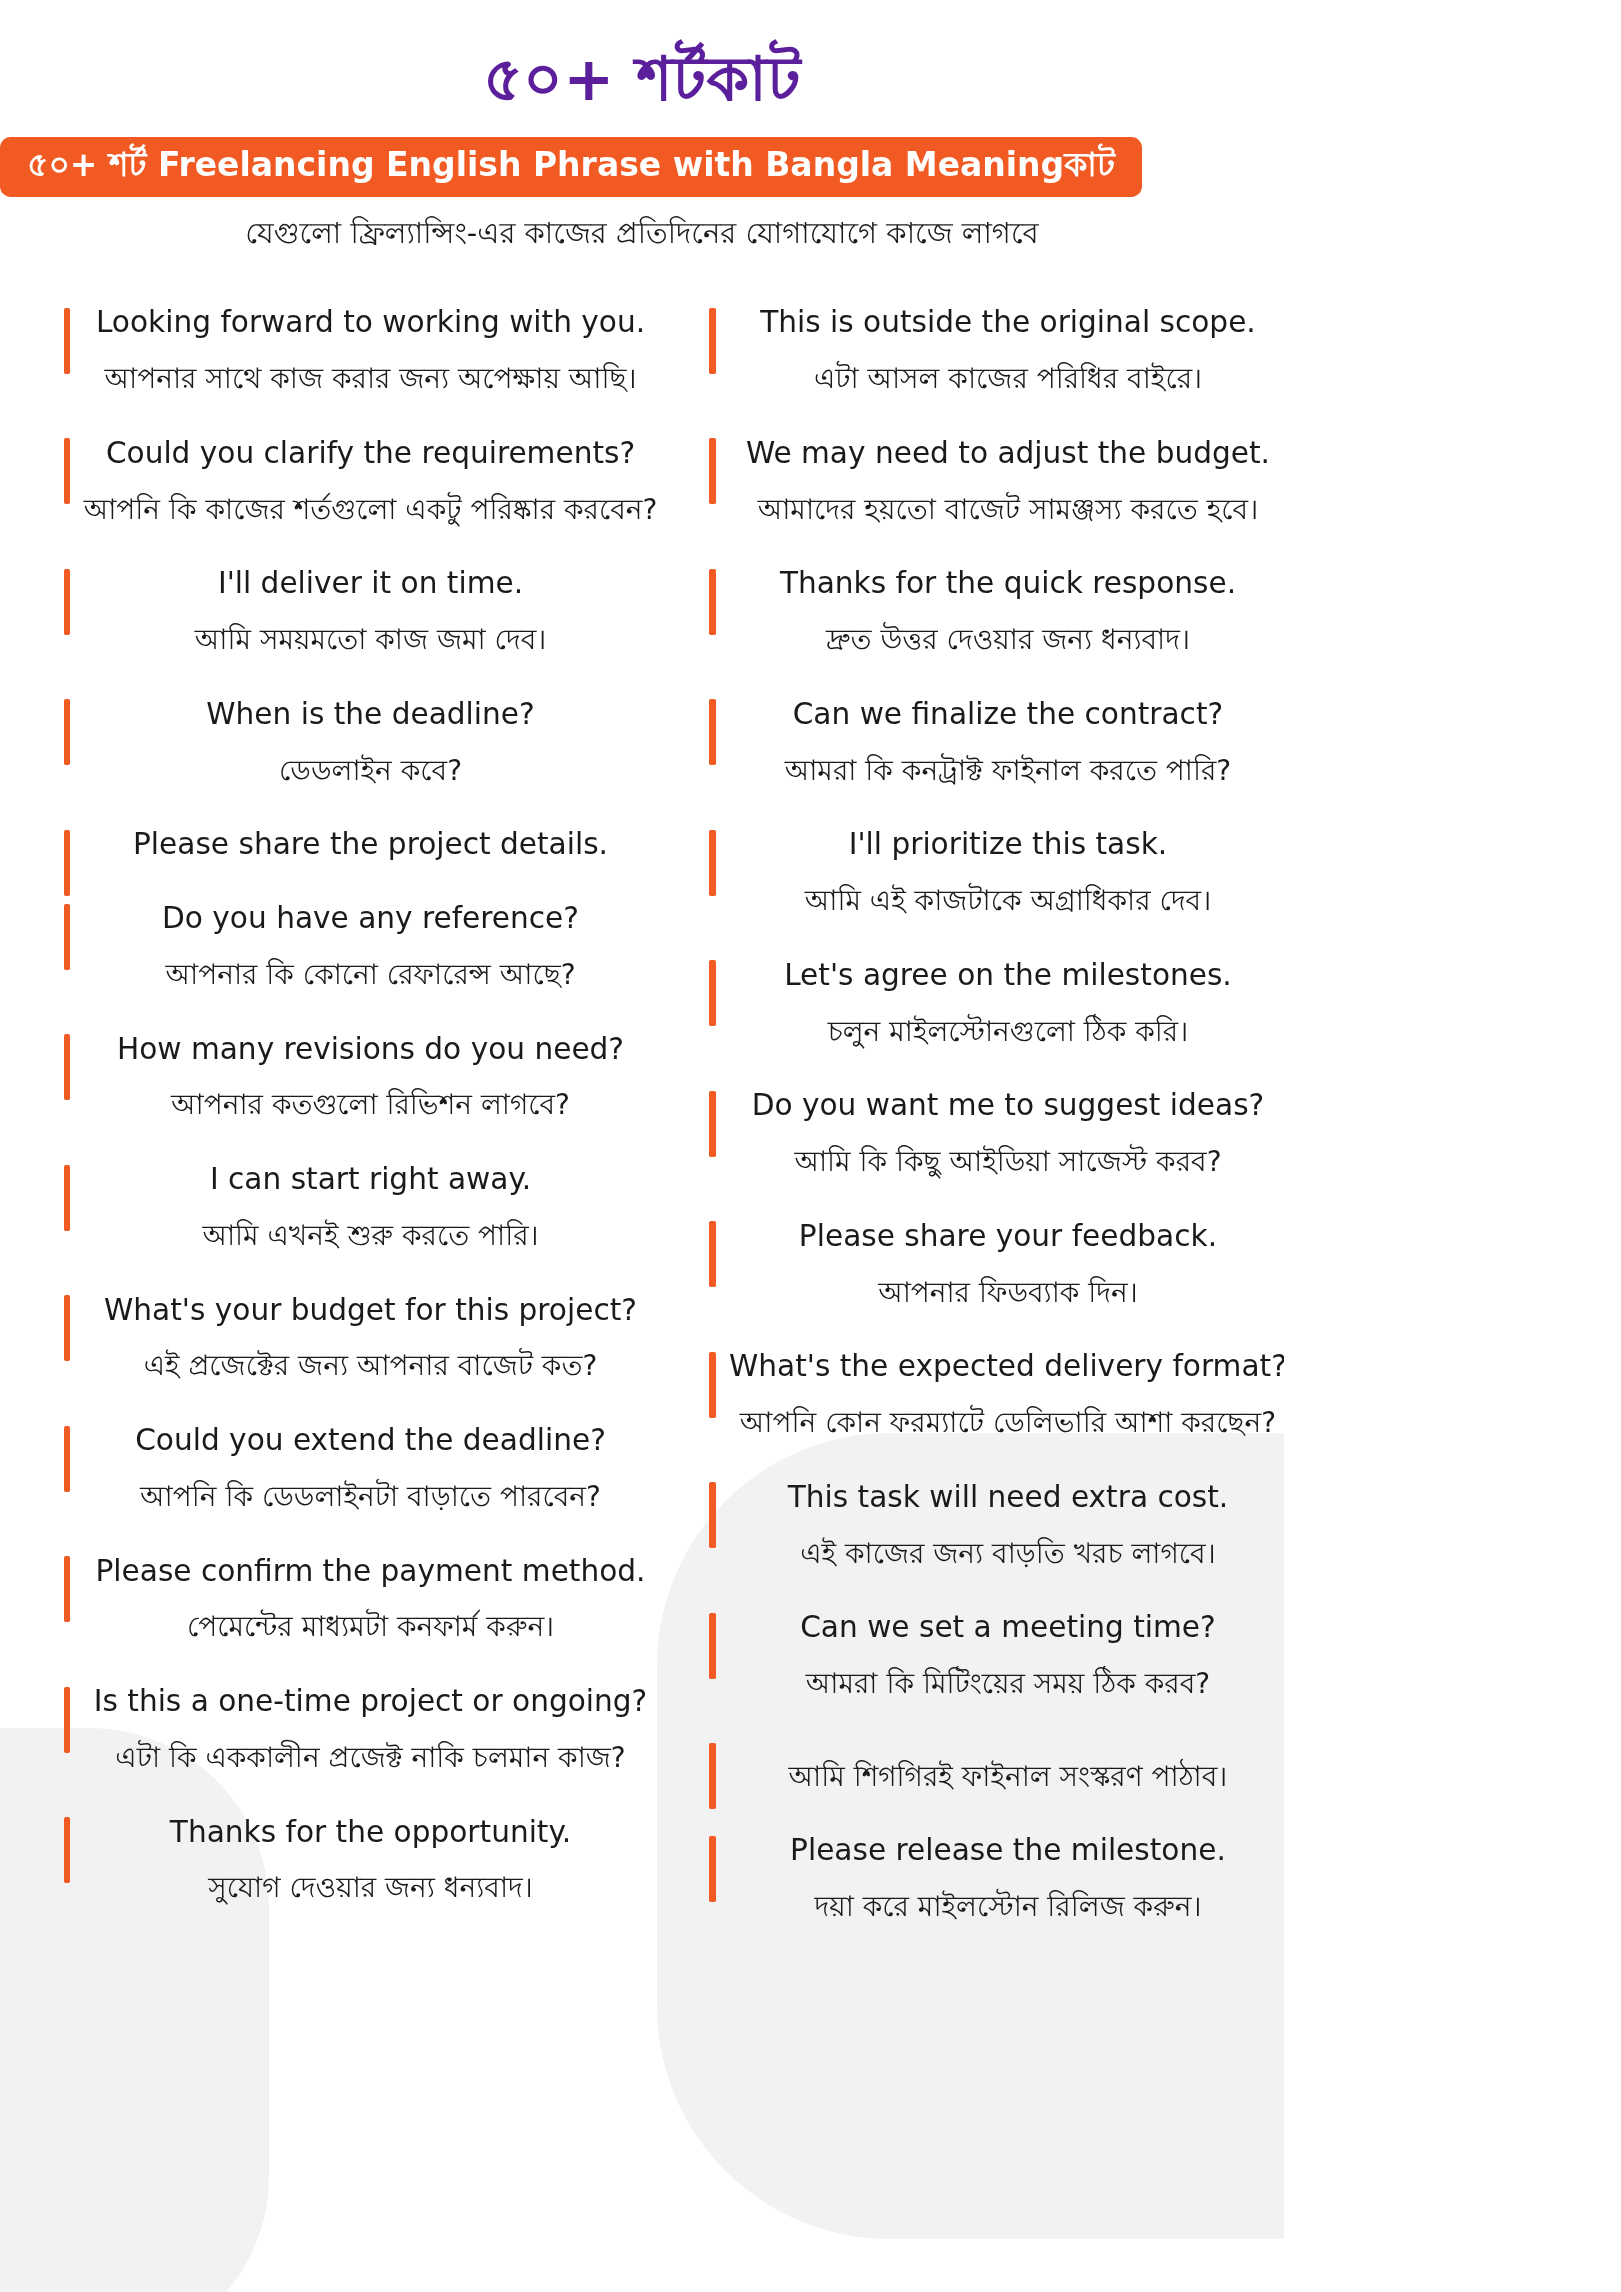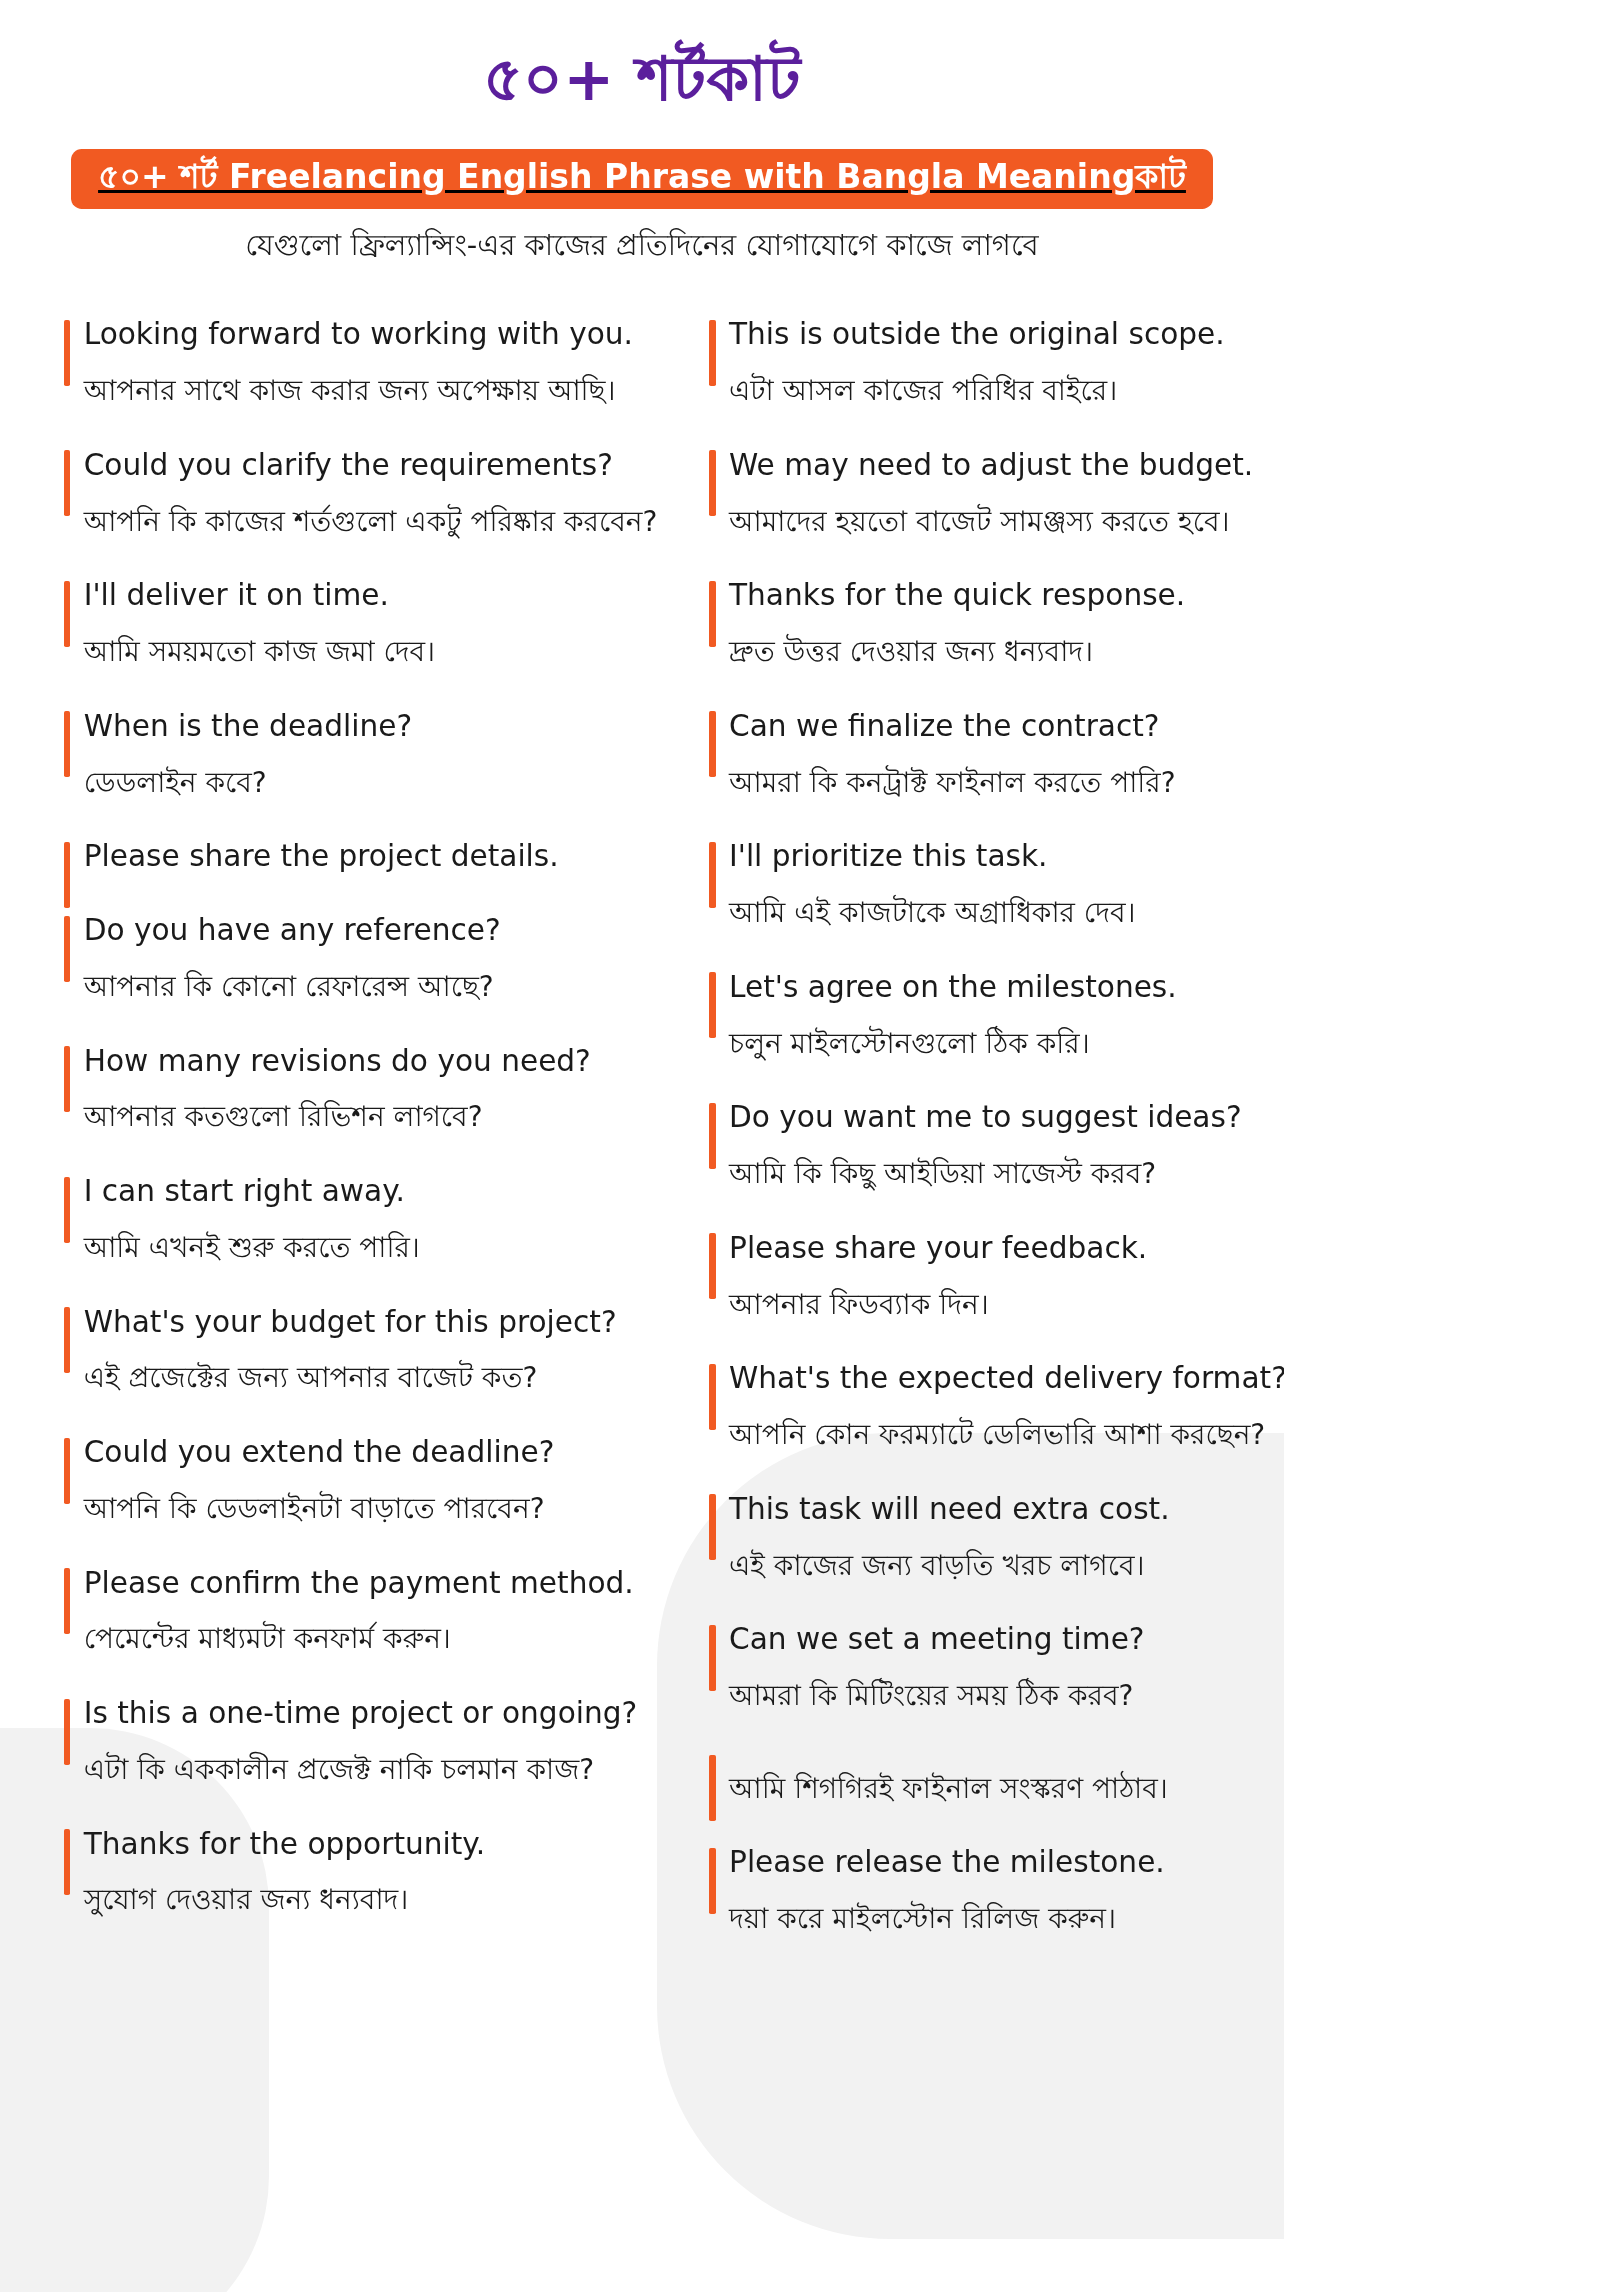--- a/index.html
+++ b/index.html
@@ -44,23 +44,21 @@
     text-align: center;
     color: #5b1f9c;
     font-size: 61px;
     font-weight: bold;
     letter-spacing: 0.4px;
     margin-top: 45px;
     line-height: 1.1;
   }
   .subtitle-bar-wrap {
     display: flex;
-    justify-content: center;
-    margin-top: 37px;
-    text-decoration: underline;
+    margin-top: 25px;
   }
   .subtitle-bar {
     background: #f15a22;
     color: #ffffff;
     font-size: 33px;
     font-weight: bold;
     padding: 9px 27px 12.5px 27px;
     border-radius: 10.7px;
     white-space: nowrap;
     line-height: 1.15;
@@ -78,20 +76,21 @@
     margin-top: 52px;
     padding: 0 64px;
     gap: 52px;
   }
   .col { flex: 1 1 0; display: flex; flex-direction: column; }
 
   .phrase {
     position: relative;
     padding-left: 19.7px;
     margin-bottom: 36px;
+    text-align: center;
   }
   .phrase .bar {
     position: absolute;
     left: 0;
     top: 3.6px;
     width: 6.3px;
     height: 66px;
     background: #f15a22;
     border-radius: 1.8px;
   }

